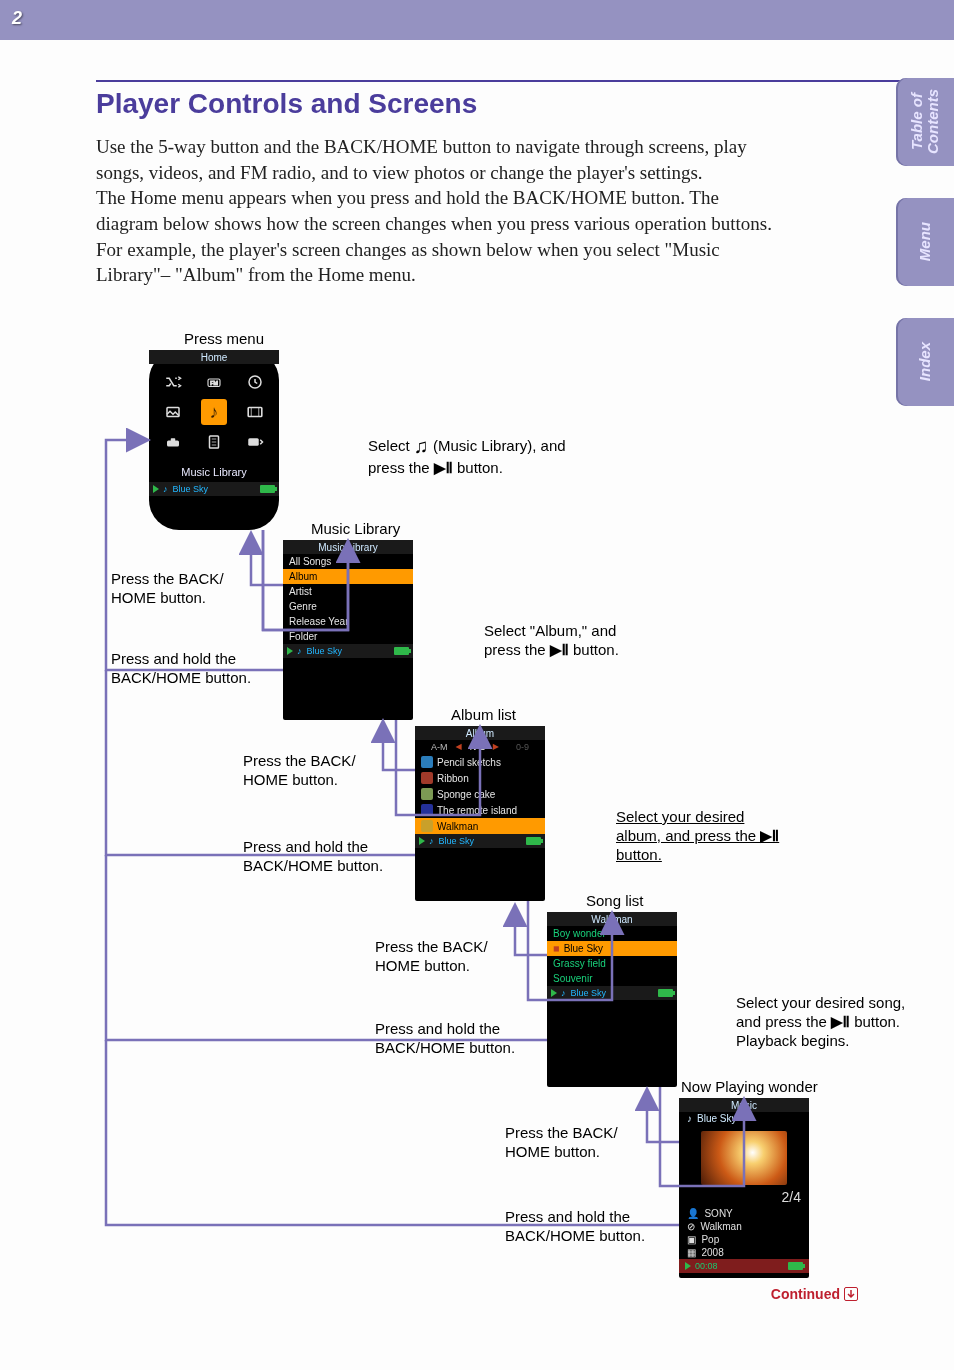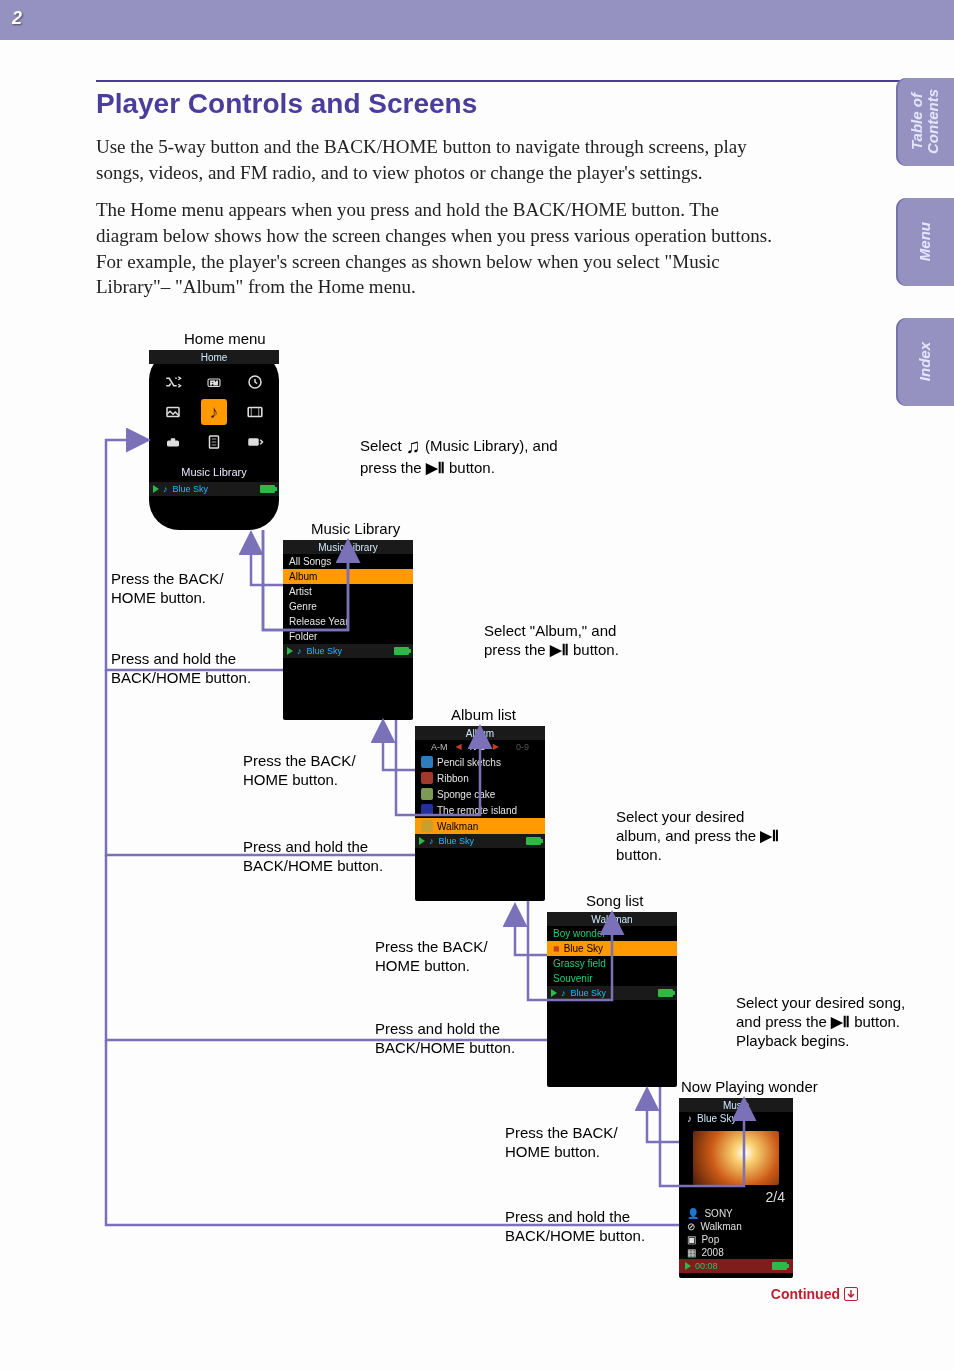--- a/index.html
+++ b/index.html
@@ -14,21 +14,21 @@
   .top-strip { height: 40px; background: #9592c1; position: relative; }
   .page-number {
     position: absolute; left: 12px; top: 8px; color: #fff; font: italic bold 18px Arial, sans-serif;
     text-shadow: 1px 1px 2px rgba(0,0,0,.5);
   }
   .rule { height: 2px; background: #4b3d9c; margin: 40px 50px 6px 96px; }
   h1.title {
     font: bold 28px Arial, Helvetica, sans-serif; color: #4b3d9c;
     margin: 0 50px 14px 96px;
   }
-  p.body { margin: 12px 96px 0 96px; font-size: 19px; line-height: 1.35; max-width: 680px; }
+  p.body { margin: 0 96px 0 96px; font-size: 19px; line-height: 1.35; max-width: 680px; }
 
   
   .tab {
     position: absolute; right: 0; width: 58px; height: 88px;
     background: #9592c1; border-radius: 10px 0 0 10px;
     display: flex; align-items: center; justify-content: center;
     box-shadow: inset 2px 0 0 #7674a7;
   }
   .tab span {
     writing-mode: vertical-rl; transform: rotate(180deg);
@@ -110,21 +110,21 @@
     <span>Index</span>
   </div>
 
 <div class="rule"></div>
 <h1 class="title">Player Controls and Screens</h1>
 <p class="body">Use the 5-way button and the BACK/HOME button to navigate through screens, play songs, videos, and FM radio, and to view photos or change the player's settings.</p>
 <p class="body">The Home menu appears when you press and hold the BACK/HOME button. The diagram below shows how the screen changes when you press various operation buttons. For example, the player's screen changes as shown below when you select "Music Library"– "Album" from the Home menu.</p>
 
 <div class="diagram">
 
-  <div class="lbl cond" style="left:88px; top:0;">Home menu</div>
+  <div class="lbl cond" style="left:88px; top:0;">Press menu</div>
   <div class="dev" style="left:53px; top:20px; width:130px; height:180px;border-radius:30px;">
     <div class="head">Home</div>
     <div class="body">
       <div class="hgrid">
         <div class="hcell">
             <svg viewBox="0 0 24 24" fill="none" stroke="#ddd" stroke-width="2">
               <path d="M3 7h4l6 10h4M3 17h4l2-3M15 7h2"></path>
               <path d="M19 5l3 2-3 2M19 15l3 2-3 2"></path>
             </svg>
           </div>
@@ -176,21 +176,21 @@
       </div>
       <div class="ml-label">Music Library</div>
     </div>
     <div class="foot">
         <span class="tri"></span>
         <span class="np note">Blue Sky</span>
         <span class="batt"></span>
       </div>
   </div>
 
-  <div class="lbl cond" style="left:264px; top:104px; width:200px;">
+  <div class="lbl cond" style="left:272px; top:104px; width:200px;">
     <span>Select </span><span class="music-inline">♫</span><span> (Music Library), and press the </span><span class="playpause-inline">▶Ⅱ</span><span> button.</span>
   </div>
 
   <div class="lbl cond" style="left:215px; top:190px;">Music Library</div>
   <div class="dev" style="left:187px; top:210px; width:130px; height:180px;">
     <div class="head">Music Library</div>
     <div class="body">
         <ul class="devlist" id="lib-list">
           <li>
             <span>All Songs</span>
@@ -265,21 +265,21 @@
         <span class="tri"></span>
         <span class="np note">Blue Sky</span>
         <span class="batt"></span>
       </div>
   </div>
 
   <div class="lbl cond" style="left:147px; top:422px; width:135px; white-space:pre-line;">Press the BACK/
 HOME button.</div>
   <div class="lbl cond" style="left:147px; top:508px; width:160px;">Press and hold the BACK/HOME button.</div>
 
-  <div class="lbl cond" style="left:520px; top:478px; width:175px;">
+  <div class="lbl cond" style="left:520px; top:478px; width:175px;text-decoration:underline;">
     <span>Select your desired album, and press the </span><span class="playpause-inline">▶Ⅱ</span><span> button.</span>
   </div>
 
   <div class="lbl cond" style="left:490px; top:562px;">Song list</div>
   <div class="dev" style="left:451px; top:582px; width:130px; height:175px;">
     <div class="head">Walkman</div>
     <div class="body">
         <ul class="devlist songlist" id="song-list">
           <li>
             <span>Boy wonder</span>
@@ -305,21 +305,21 @@
 
   <div class="lbl cond" style="left:279px; top:608px; width:135px; white-space:pre-line;">Press the BACK/
 HOME button.</div>
   <div class="lbl cond" style="left:279px; top:690px; width:160px;">Press and hold the BACK/HOME button.</div>
 
   <div class="lbl cond" style="left:640px; top:664px; width:190px;">
     <span>Select your desired song, and press the </span><span class="playpause-inline">▶Ⅱ</span><span> button. Playback begins.</span>
   </div>
 
   <div class="lbl cond" style="left:585px; top:748px;">Now Playing wonder</div>
-  <div class="dev" style="left:583px; top:768px; width:114px; height:180px;">
+  <div class="dev" style="left:583px; top:768px; width:130px; height:180px;">
     <div class="head">Music</div>
     <div class="body">
       <div class="npline" style="color:#cfeaff;">
           <span>♪</span>
           <span>Blue Sky</span>
         </div>
       <div class="albumart"></div>
       <div class="npcount">2/4</div>
       <div class="npline">
           <span>👤</span>

